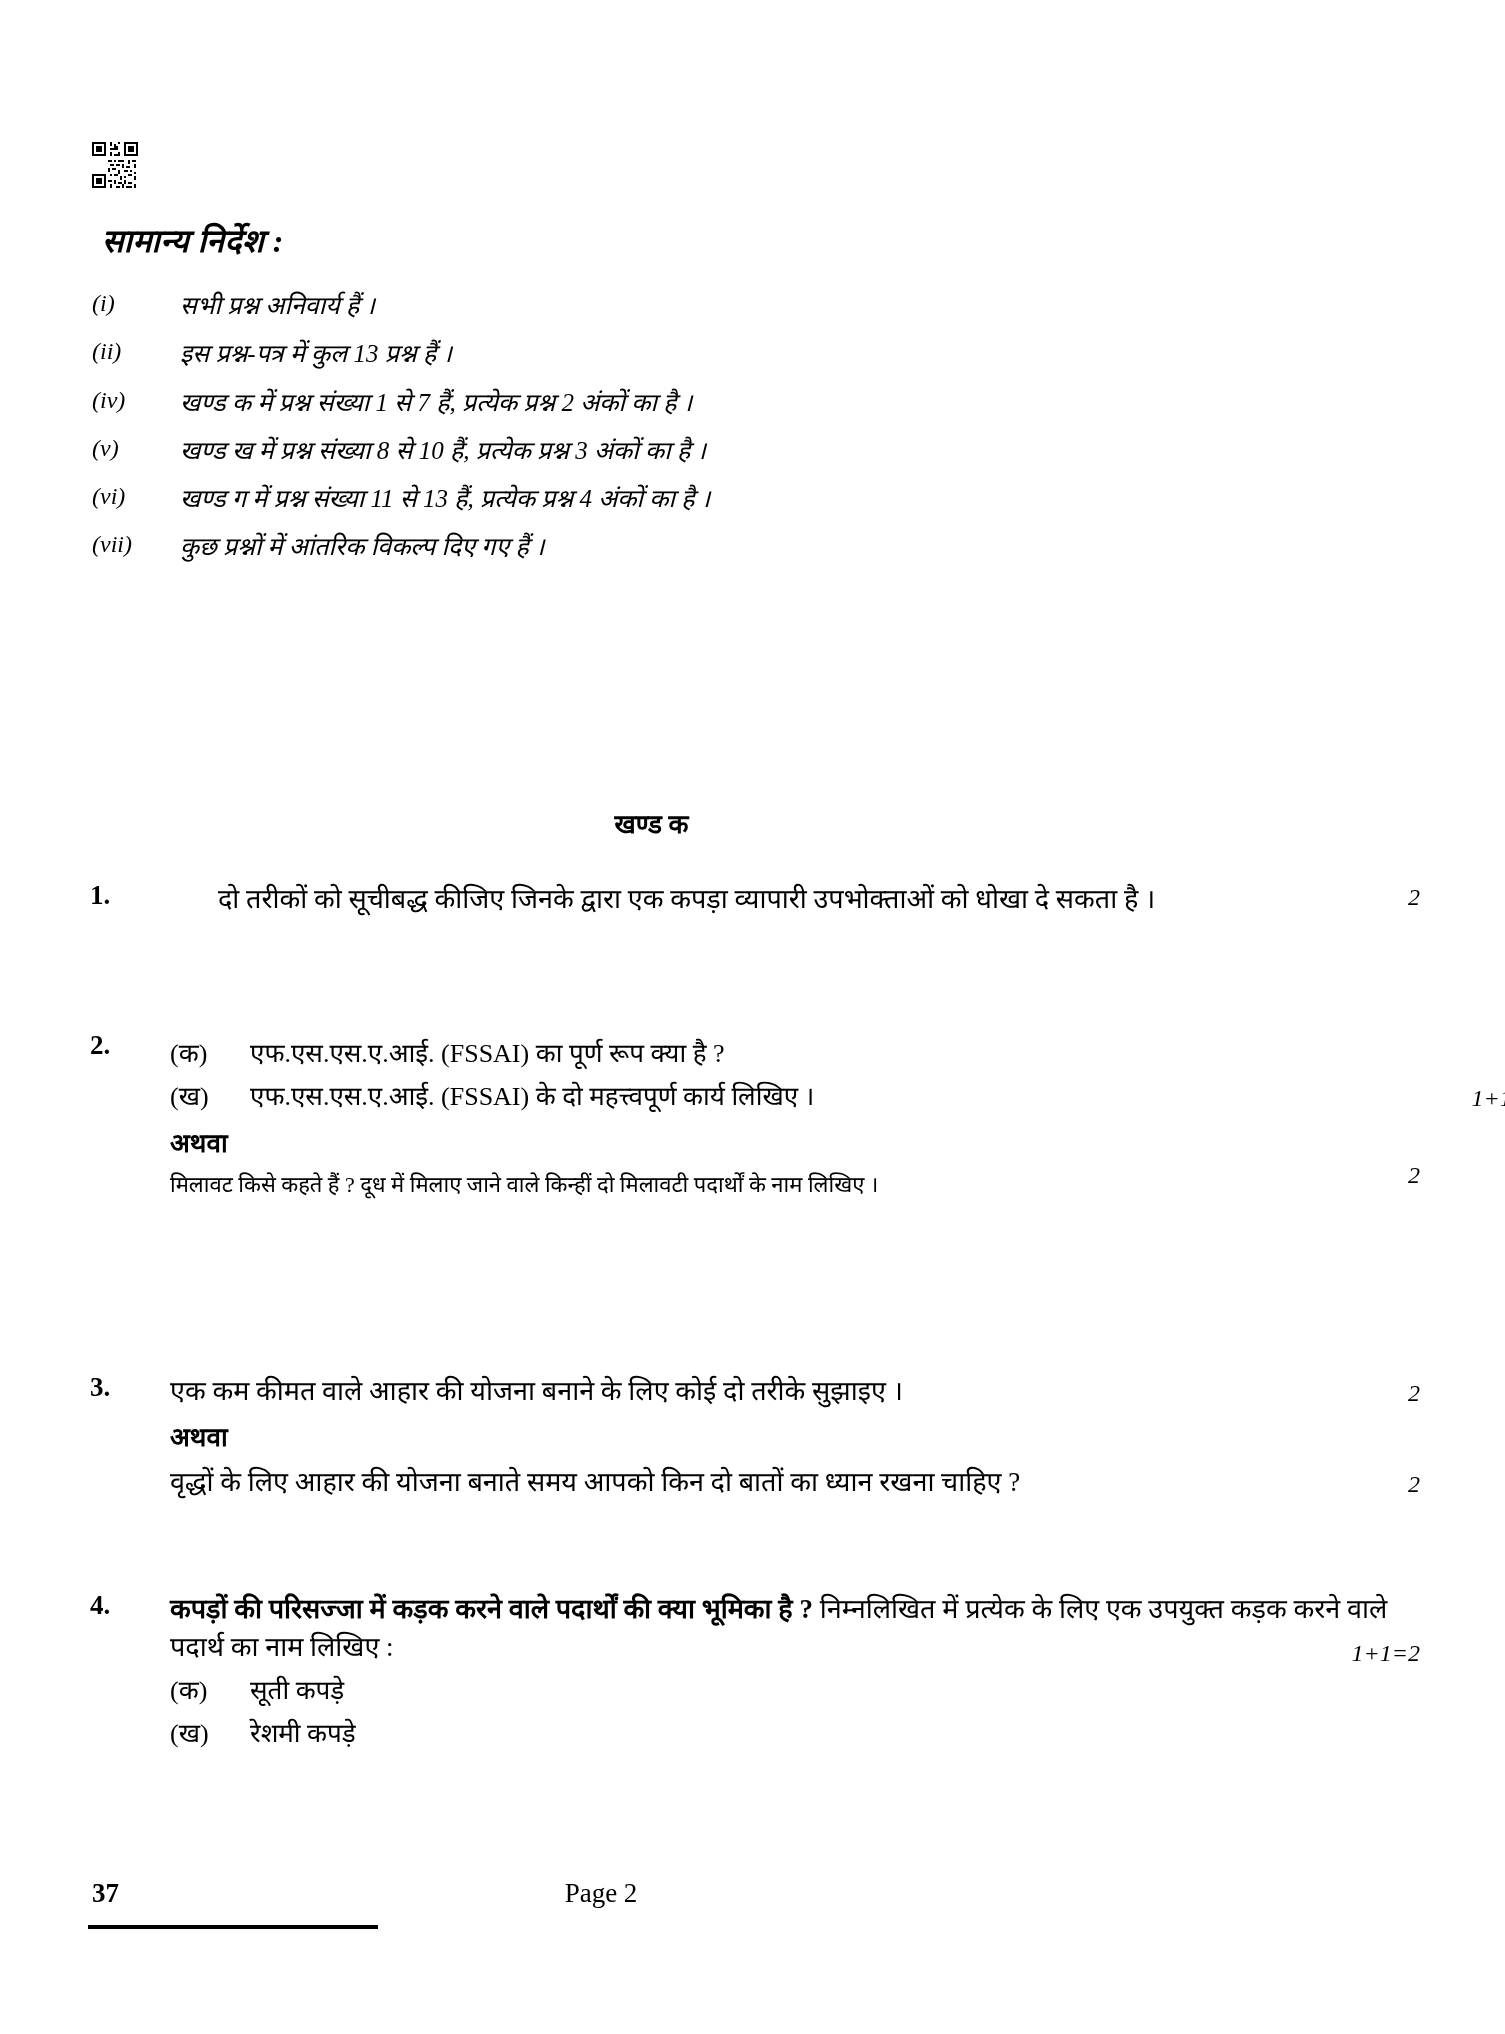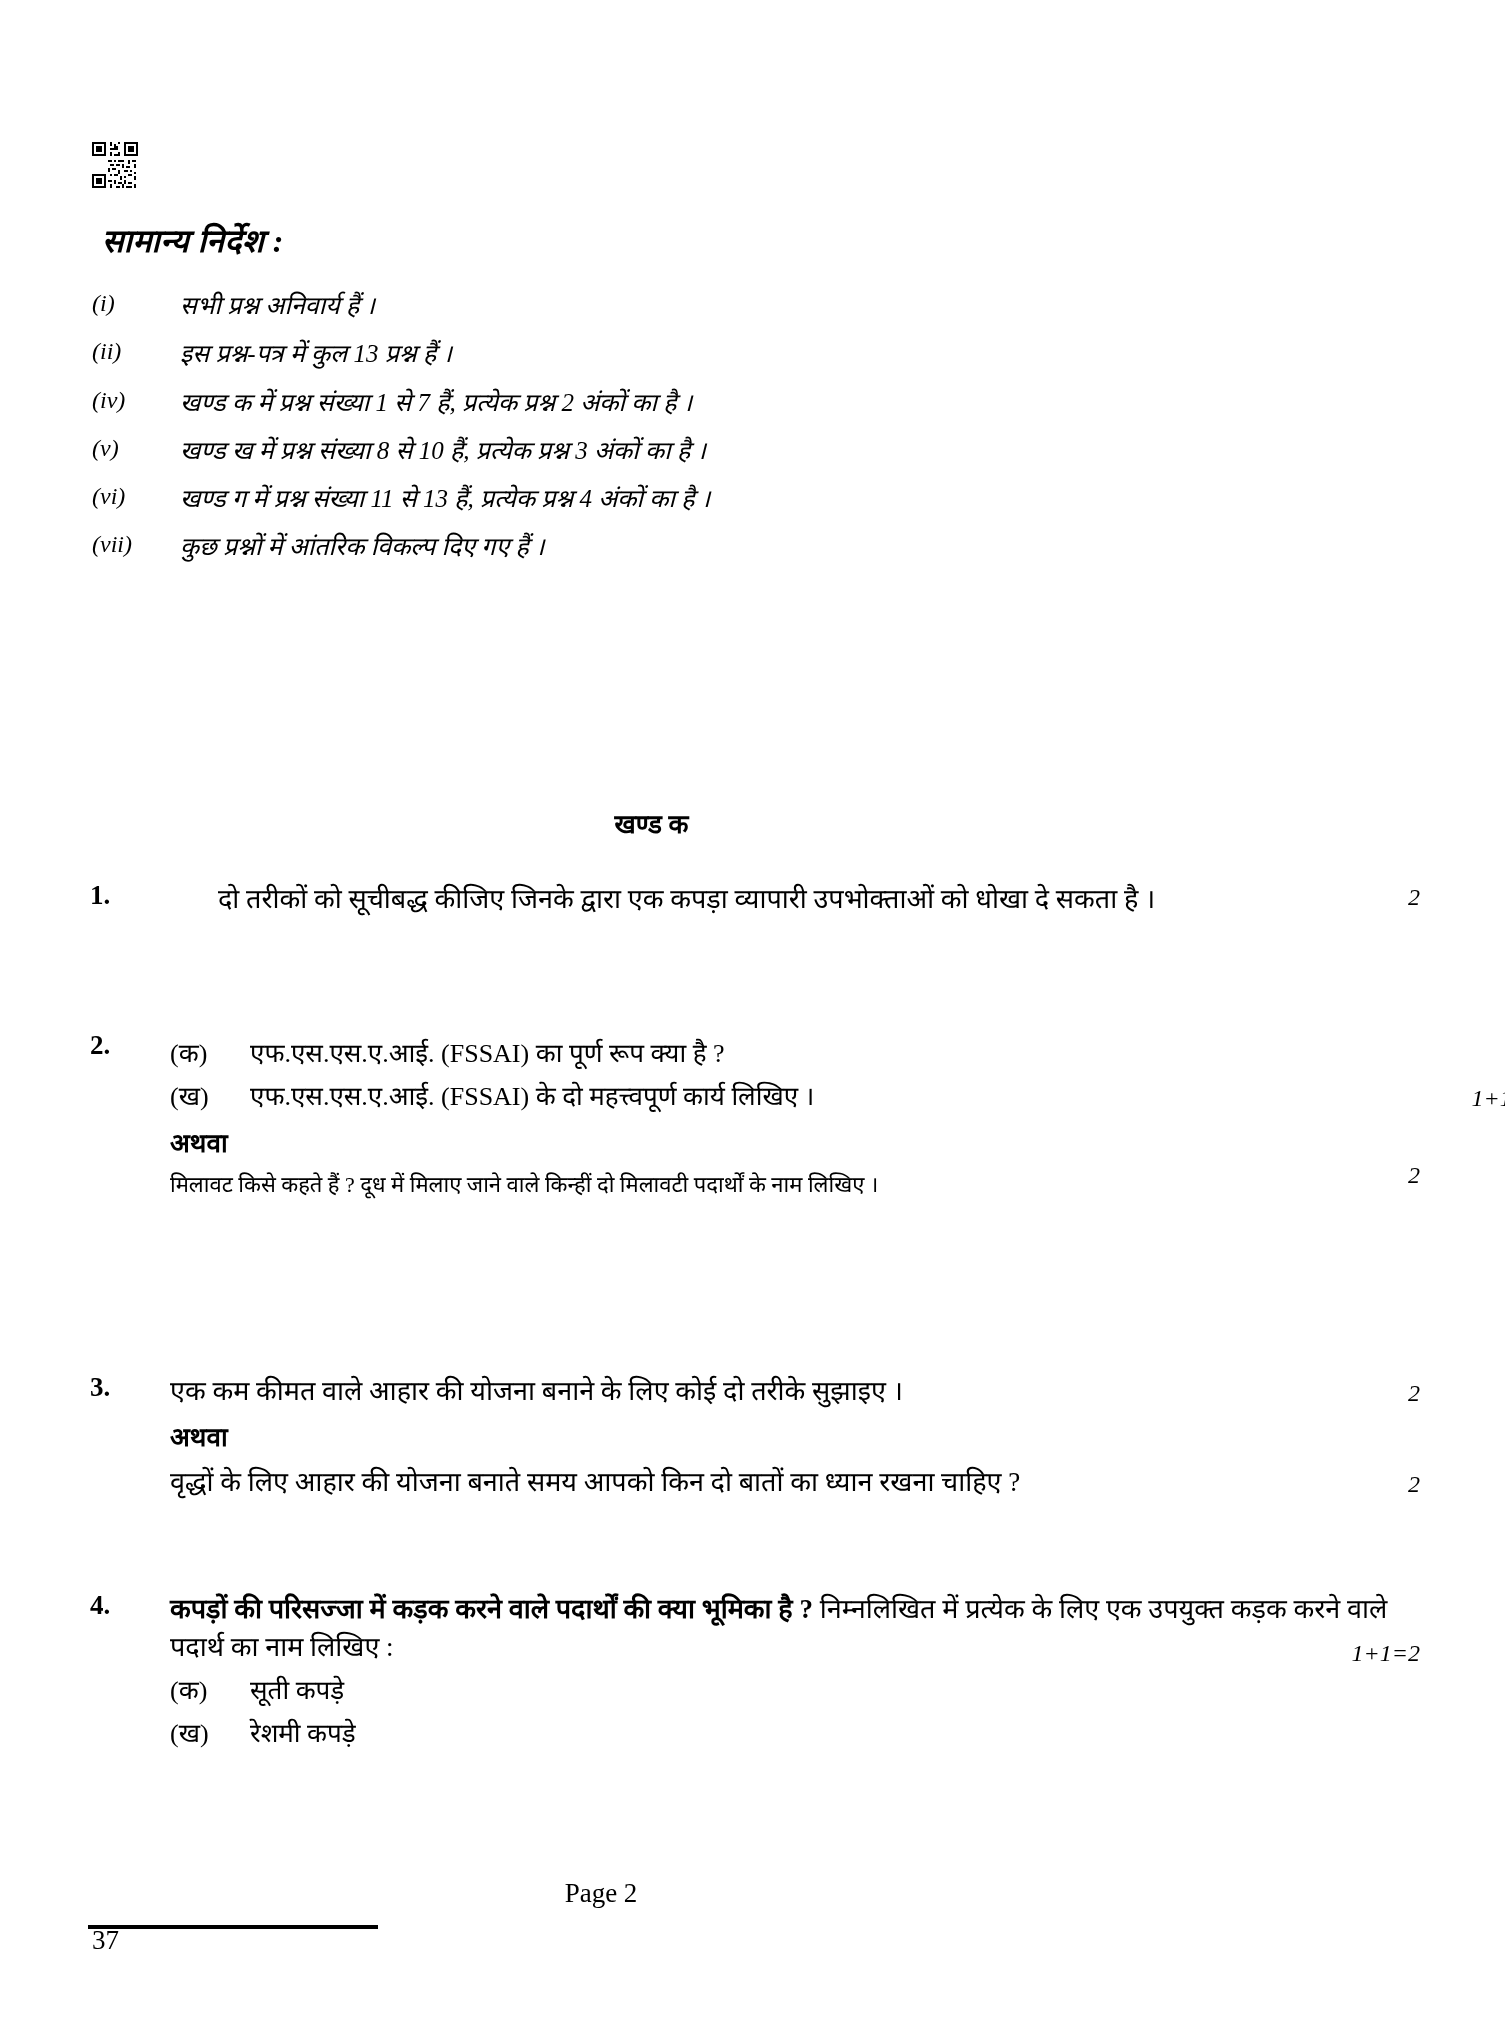--- a/index.html
+++ b/index.html
@@ -145,22 +145,21 @@
     top: 1925px;
     width: 290px;
     height: 4px;
     background: #000;
   }
   .footer-code {
     position: absolute;
     left: 92px;
     top: 1878px;
     font-size: 27px;
-    font-weight: normal;
-    margin-top: 47px;
+    font-weight: bold;
   }
   .footer-page {
     position: absolute;
     left: 0;
     top: 1878px;
     width: 1202px;
     text-align: center;
     font-size: 27px;
   }
 </style>

